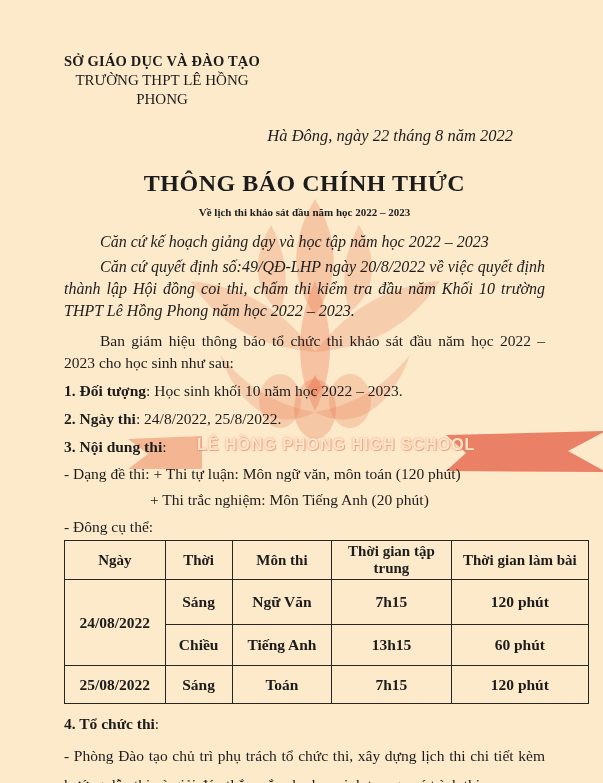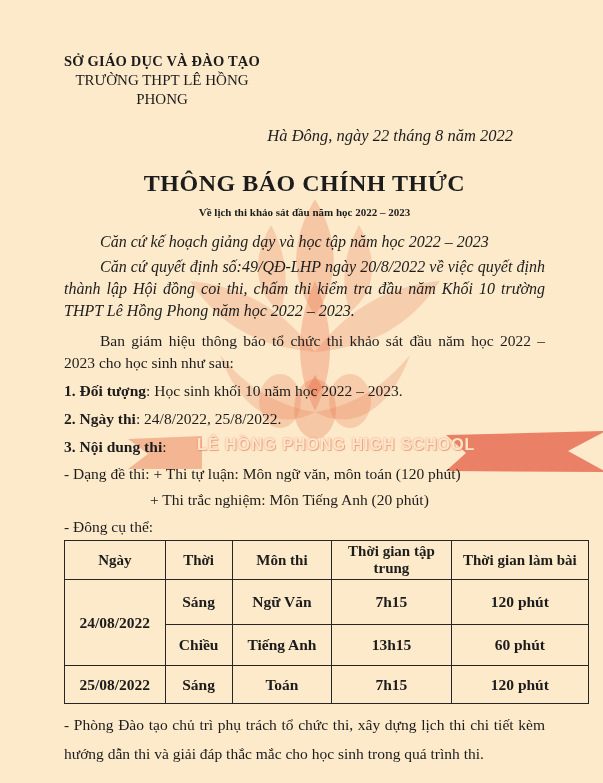--- a/index.html
+++ b/index.html
@@ -152,16 +152,17 @@
         <tr class="r3">
           <td>25/08/2022</td>
           <td>Sáng</td>
           <td>Toán</td>
           <td>7h15</td>
           <td>120 phút</td>
         </tr>
       </tbody>
     </table>
 
+    <p class="sec4 tb"><b>4. Tổ chức thi</b><span>:</span></p>
     <p class="closing tb">- Phòng Đào tạo chủ trì phụ trách tổ chức thi, xây dựng lịch thi chi tiết kèm hướng dẫn thi và giải đáp thắc mắc cho học sinh trong quá trình thi.</p>
 
   </div>
 </div>
 
 </body></html>

